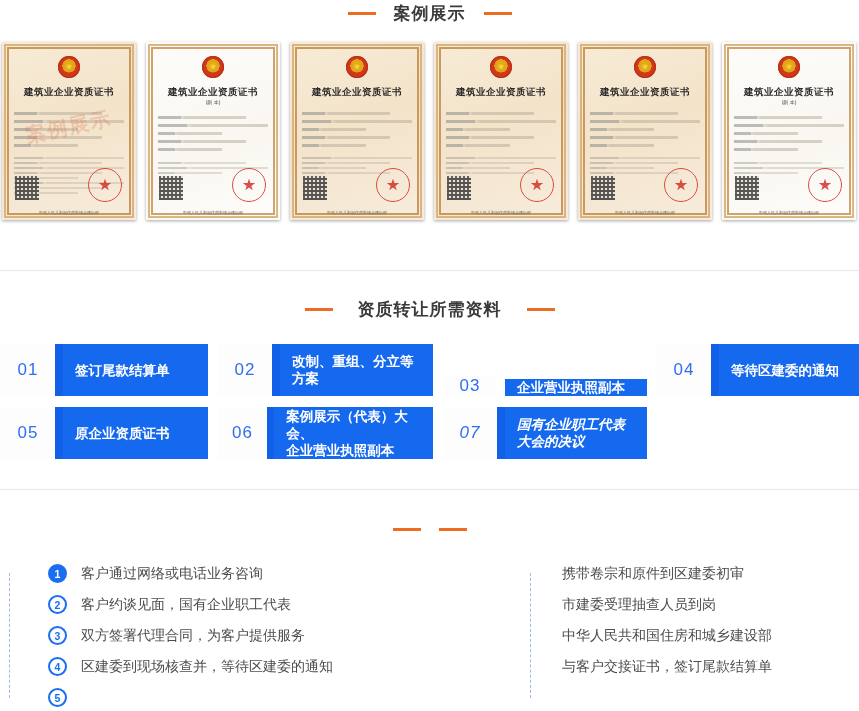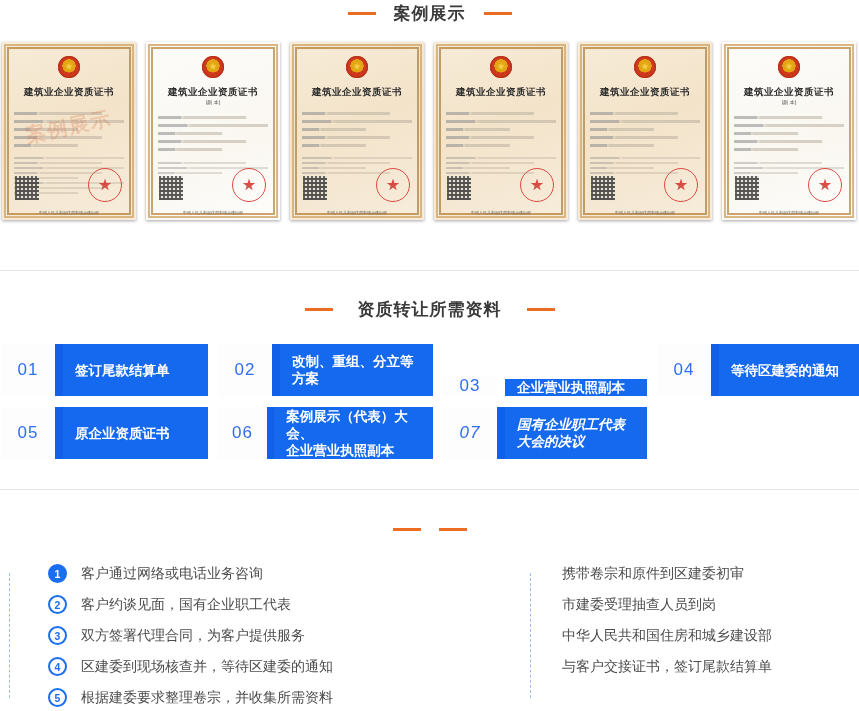--- a/index.html
+++ b/index.html
@@ -528,21 +528,20 @@
     <div class="flow-item">
       <span class="flow-bullet">3</span>
       <span class="flow-text">双方签署代理合同，为客户提供服务</span>
     </div>
     <div class="flow-item">
       <span class="flow-bullet">4</span>
       <span class="flow-text">区建委到现场核查并，等待区建委的通知</span>
     </div>
     <div class="flow-item">
       <span class="flow-bullet">5</span>
-      <span class="flow-text">根据建委要求整理卷宗，并收集所需资料</span>
     </div>
   </div>
 
   <div class="flow-col right">
     <div class="flow-connector" style="left:529px;"></div>
     <div class="flow-item">
 
       <span class="flow-text">携带卷宗和原件到区建委初审</span>
     </div>
     <div class="flow-item">

